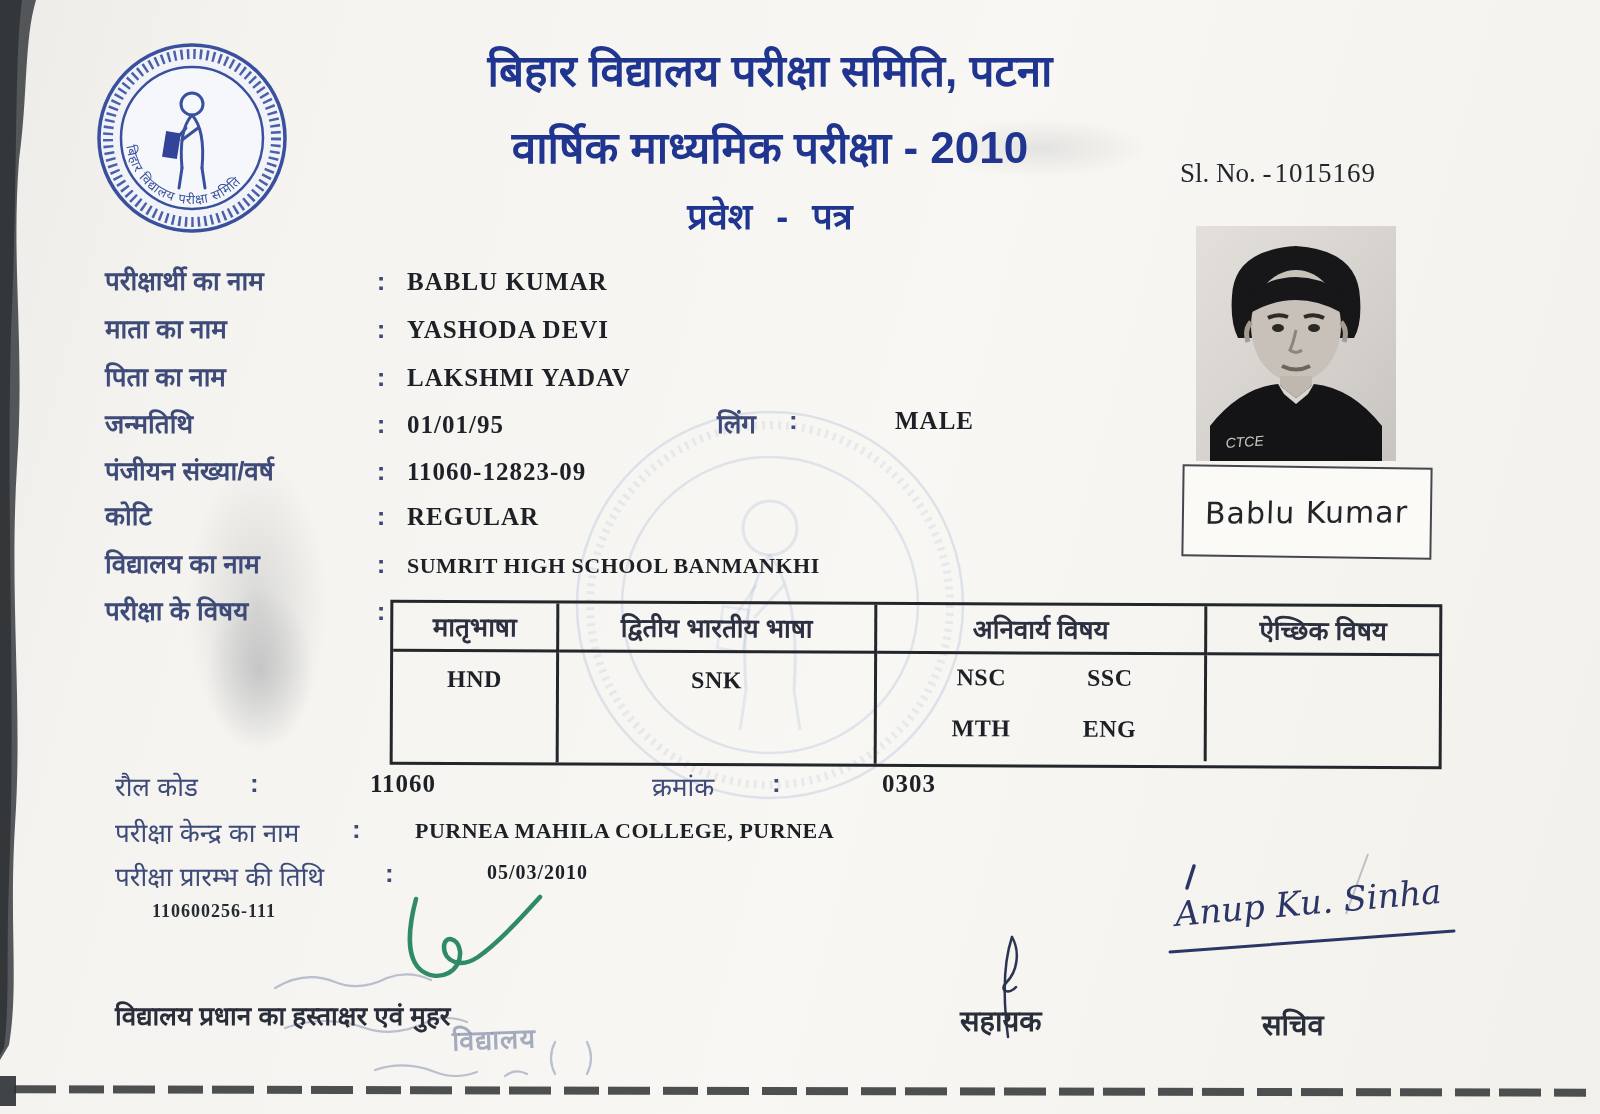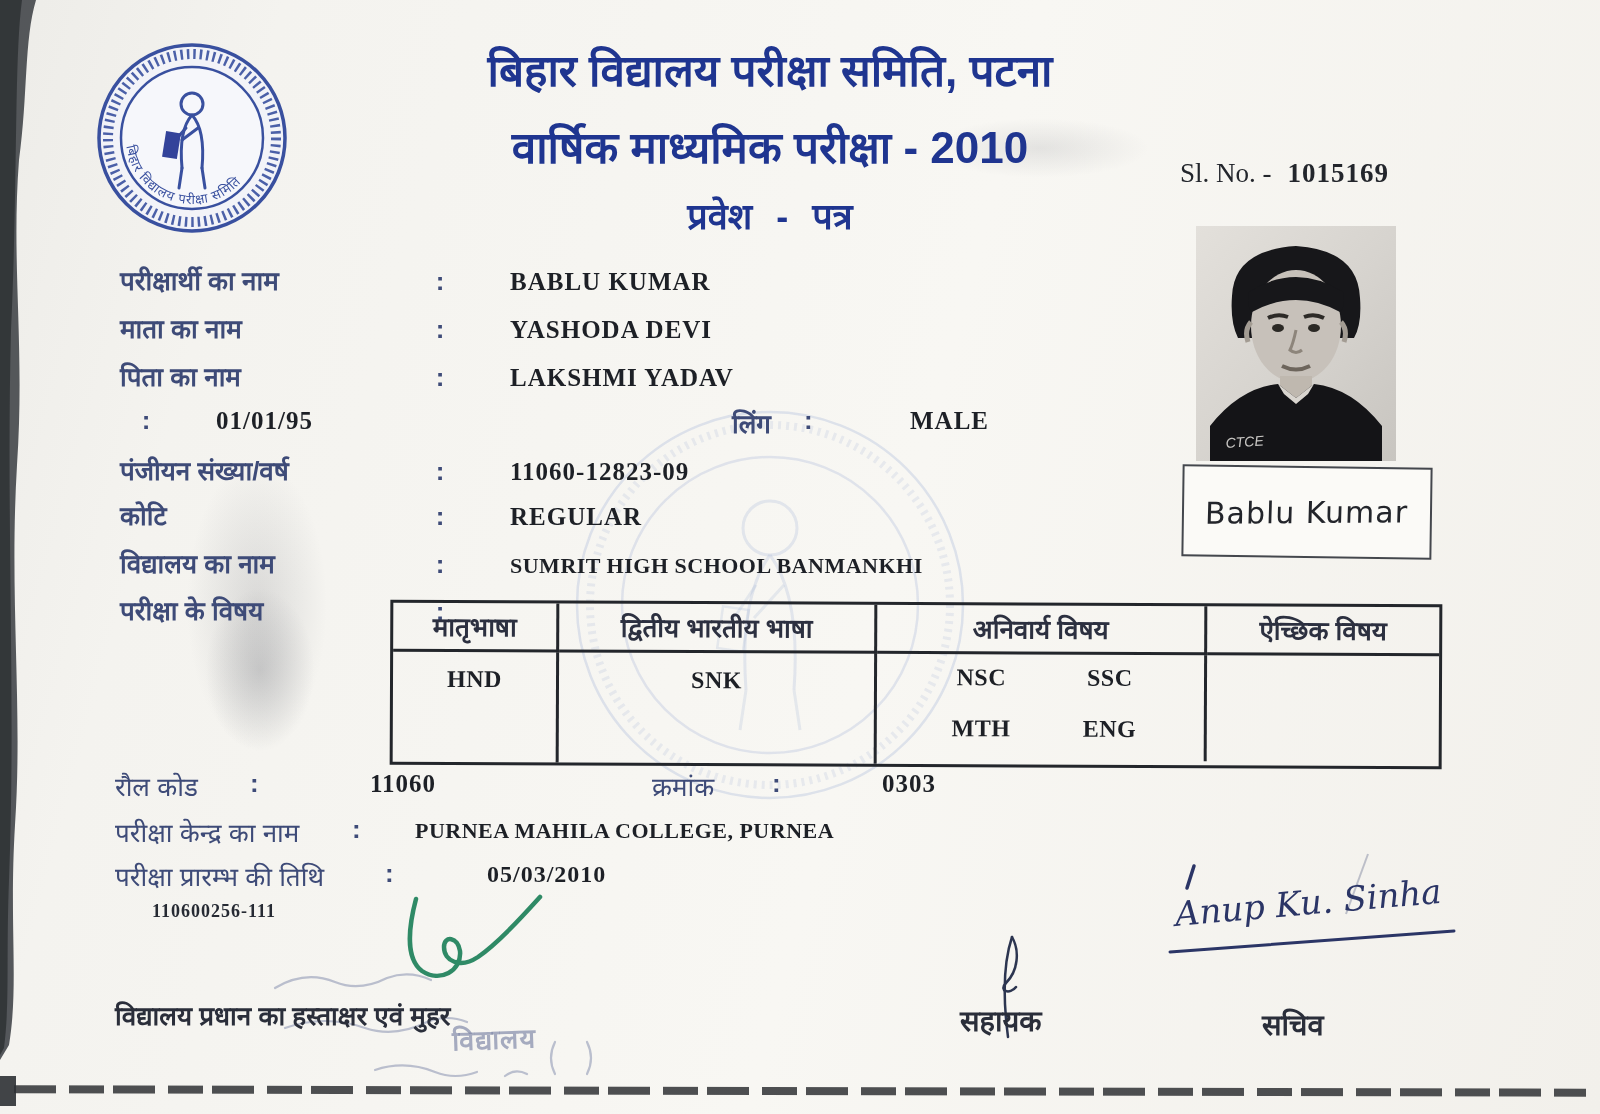--- a/index.html
+++ b/index.html
@@ -21,34 +21,34 @@
   .smudge.s1{left:182px;top:450px;width:150px;height:310px;background:radial-gradient(ellipse at 50% 50%,rgba(108,110,118,.20),rgba(108,110,118,0) 66%);}
   .smudge.s2{left:200px;top:580px;width:120px;height:180px;background:radial-gradient(ellipse at 50% 50%,rgba(96,99,108,.24),rgba(96,99,108,0) 64%);}
   .smudge.s3{left:930px;top:118px;width:220px;height:60px;background:radial-gradient(ellipse at 50% 50%,rgba(120,122,130,.16),rgba(120,122,130,0) 70%);}
   
   .seal-logo{position:absolute;left:92px;top:38px;}
   .header{position:absolute;left:330px;top:46px;width:880px;text-align:center;color:#1f3590;}
   .header .org{font-size:44px;font-weight:700;line-height:1.12;}
   .header .exam{font-size:44px;font-weight:700;margin-top:21px;}
   .header .doc{font-size:36px;font-weight:700;margin-top:15px;word-spacing:14px;}
   .serial{position:absolute;left:1180px;top:158px;font-family:"Liberation Serif",serif;font-size:27px;color:#23262c;}
-  .serial .v{margin-left:16px;letter-spacing:1px;font-weight:bold;}
+  .serial .v{margin-left:3px;letter-spacing:1px;}
   
   .photo{position:absolute;left:1196px;top:226px;width:200px;height:235px;}
   .name-box{
     position:absolute;left:1182px;top:466px;width:246px;height:88px;
     border:2px solid #44474d;background:#fbfaf7;transform:rotate(.8deg);
     display:flex;align-items:center;justify-content:center;
   }
   .name-box span{
     font-family:"DejaVu Sans",sans-serif;font-size:30px;color:#23252b;
     letter-spacing:1px;transform:rotate(-1.2deg) skewX(-2deg);white-space:nowrap;
   }
   
-  .frow{position:absolute;left:120px;display:flex;align-items:baseline;height:44px;gap:44px;}
+  .frow{position:absolute;left:105px;display:flex;align-items:baseline;height:44px;}
   .flabel{width:250px;font-size:26px;font-weight:600;color:#3e4b78;white-space:nowrap;}
   .fcolon{width:52px;text-align:center;font-size:26px;font-weight:700;color:#3e4b78;}
   .fvalue{font-family:"Liberation Serif",serif;font-size:25px;font-weight:600;color:#1d2026;letter-spacing:1px;white-space:nowrap;}
   .fvalue.small{font-size:22px;letter-spacing:.5px;}
   .inline-gender-label{position:absolute;left:612px;top:0;font-size:26px;font-weight:600;color:#3e4b78;}
   .inline-gender-colon{position:absolute;left:684px;top:0;font-size:26px;font-weight:700;color:#3e4b78;}
   .inline-gender-value{position:absolute;left:790px;top:2px;font-family:"Liberation Serif",serif;font-size:25px;font-weight:600;letter-spacing:1px;color:#1d2026;}
   
   .subjects-table{
     position:absolute;left:390px;top:602px;width:1046px;
@@ -173,20 +173,21 @@
     <span class="flabel">माता का नाम</span>
     <span class="fcolon">:</span>
     <span class="fvalue">YASHODA DEVI</span>
   </div>
   <div class="frow" style="top:358px">
     <span class="flabel">पिता का नाम</span>
     <span class="fcolon">:</span>
     <span class="fvalue">LAKSHMI YADAV</span>
   </div>
   <div class="frow" style="top:405px">
+    <span class="flabel">जन्मतिथि</span>
     <span class="fcolon">:</span>
     <span class="fvalue">01/01/95</span>
     <span class="inline-gender-label">लिंग</span>
     <span class="inline-gender-colon">:</span>
     <span class="inline-gender-value">MALE</span>
   </div>
   <div class="frow" style="top:452px">
     <span class="flabel">पंजीयन संख्या/वर्ष</span>
     <span class="fcolon">:</span>
     <span class="fvalue">11060-12823-09</span>
@@ -232,21 +233,21 @@
   <span class="abs hlabel" style="left:652px;top:768px">क्रमांक</span>
   <span class="abs hcolon" style="left:772px;top:768px">:</span>
   <span class="abs sval" style="left:882px;top:770px;font-size:25px">0303</span>
 
   <span class="abs hlabel" style="left:115px;top:814px">परीक्षा केन्द्र का नाम</span>
   <span class="abs hcolon" style="left:352px;top:814px">:</span>
   <span class="abs hlabel" style="left:115px;top:858px">परीक्षा प्रारम्भ की तिथि</span>
 
   <span class="abs sval" style="left:415px;top:818px;font-size:22px;letter-spacing:.5px">PURNEA MAHILA COLLEGE, PURNEA</span>
   <span class="abs hcolon" style="left:385px;top:858px">:</span>
-  <span class="abs sval" style="left:487px;top:861px;font-size:24px">05/03/2010</span>
+  <span class="abs sval" style="left:487px;top:861px;font-size:20px">05/03/2010</span>
 
   <span class="abs sval ink" style="left:152px;top:901px;font-size:18px;font-weight:700">110600256-111</span>
 
   <svg class="abs" style="left:400px;top:893px" width="150" height="100" viewBox="0 0 150 100">
     <path d="M16,6 C8,36 6,66 22,78 C40,90 62,78 60,58 C58,44 44,42 44,54 C44,68 60,76 78,64 C98,50 120,26 140,4" fill="none" stroke="#2f8a66" stroke-width="4.5" stroke-linecap="round"></path>
   </svg>
 
   <svg class="abs" style="left:255px;top:950px" width="360" height="150" viewBox="0 0 360 150">
     <g stroke="rgba(125,135,170,.5)" stroke-width="2.2" fill="none" stroke-linecap="round">
       <path d="M20,38 q30,-18 60,-6 q24,10 52,-4 q22,-8 44,2"></path>

